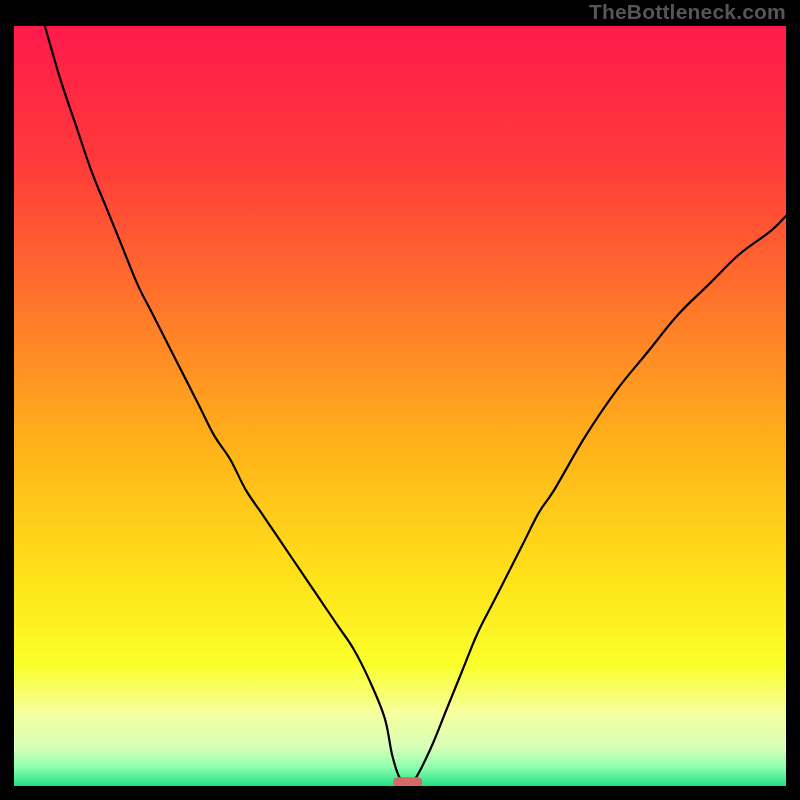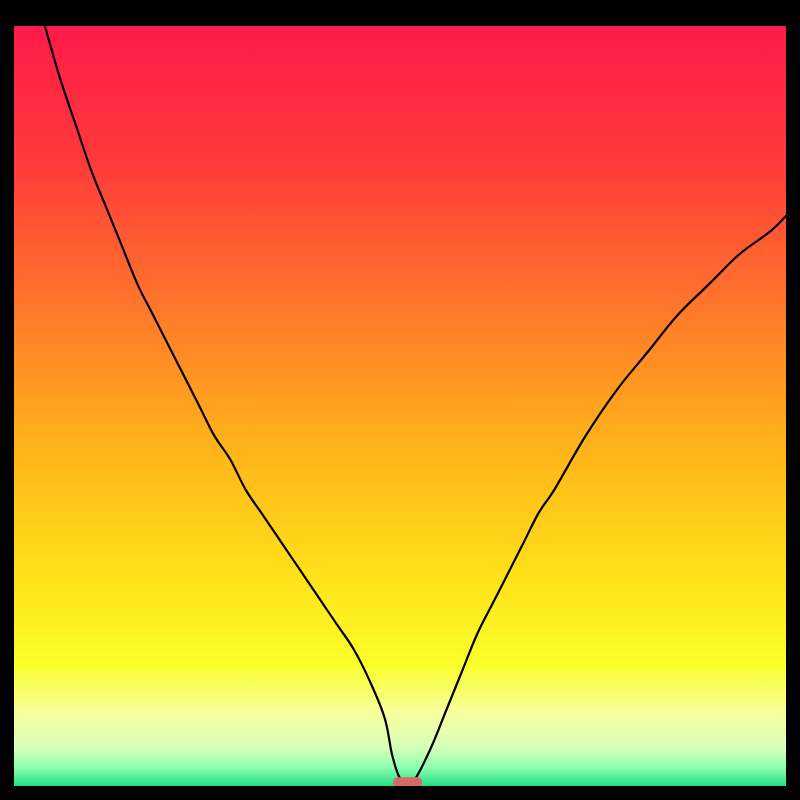--- a/index.html
+++ b/index.html
@@ -48,20 +48,21 @@
   }
   .marker-pill {
     fill: #d26a65;
     stroke: #d26a65;
   }
 </style>
 </head>
 <body>
 
 <div class="frame">
+  <div class="attribution">TheBottleneck.com</div>
 
   <div class="plot-area">
     <svg viewBox="0 0 772 760" preserveAspectRatio="none">
       <defs>
         <linearGradient id="bg-grad" x1="0" y1="0" x2="0" y2="1">
             <stop offset="0%" stop-color="#ff1a4b"></stop>
             <stop offset="18%" stop-color="#ff3a3b"></stop>
             <stop offset="38%" stop-color="#ff7a29"></stop>
             <stop offset="55.00000000000001%" stop-color="#ffb21a"></stop>
             <stop offset="72%" stop-color="#ffe019"></stop>

